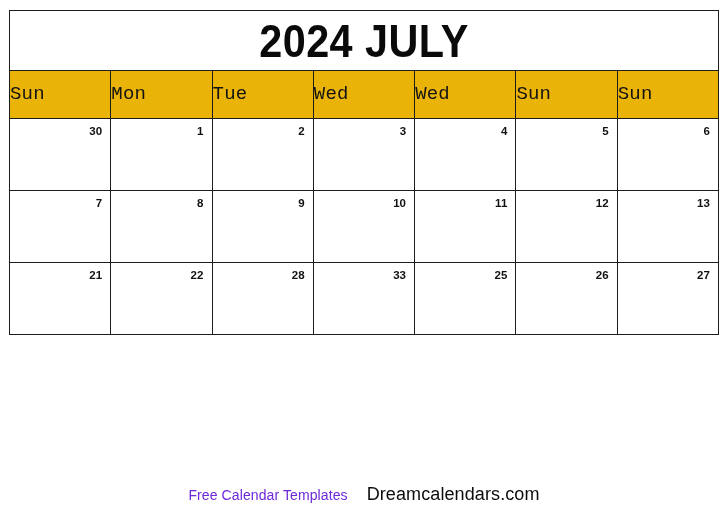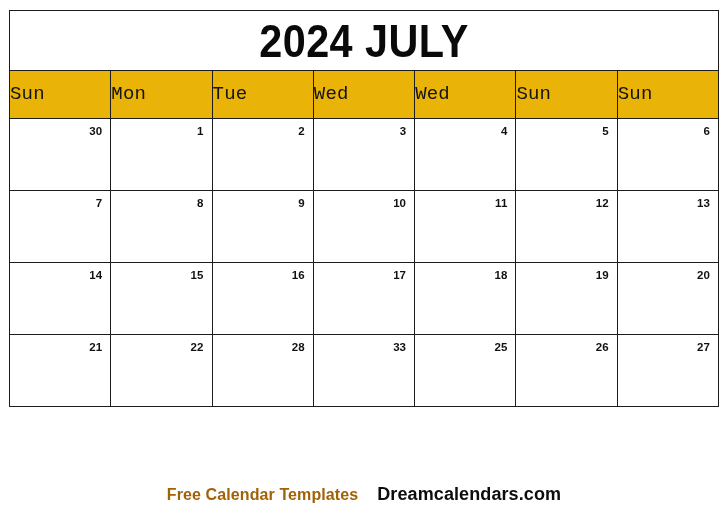--- a/index.html
+++ b/index.html
@@ -98,28 +98,28 @@
   
   .footer {
     position: absolute;
     left: 0;
     top: 484px;
     width: 728px;
     text-align: center;
     white-space: nowrap;
   }
   .footer-plain {
-    font-size: 16px;
-    font-weight: 700;
-    color: #a16207;
+    font-size: 14px;
+    font-weight: 400;
+    color: #6d28d9;
     letter-spacing: 0.1px;
   }
   .footer-brand {
     font-size: 18px;
-    font-weight: 700;
+    font-weight: 400;
     color: #0d0d0d;
     letter-spacing: 0.1px;
     margin-left: 19px;
   }
 </style>
 </head>
 <body>
 
 <div id="calendar-page">
 
@@ -182,43 +182,20 @@
           </td>
           <td class="day-cell">
             <span class="day-number">12</span>
           </td>
           <td class="day-cell">
             <span class="day-number">13</span>
           </td>
         </tr>
         <tr>
           <td class="day-cell">
-            <span class="day-number">14</span>
-          </td>
-          <td class="day-cell">
-            <span class="day-number">15</span>
-          </td>
-          <td class="day-cell">
-            <span class="day-number">16</span>
-          </td>
-          <td class="day-cell">
-            <span class="day-number">17</span>
-          </td>
-          <td class="day-cell">
-            <span class="day-number">18</span>
-          </td>
-          <td class="day-cell">
-            <span class="day-number">19</span>
-          </td>
-          <td class="day-cell">
-            <span class="day-number">20</span>
-          </td>
-        </tr>
-        <tr>
-          <td class="day-cell">
             <span class="day-number">21</span>
           </td>
           <td class="day-cell">
             <span class="day-number">22</span>
           </td>
           <td class="day-cell">
             <span class="day-number">28</span>
           </td>
           <td class="day-cell">
             <span class="day-number">33</span>

